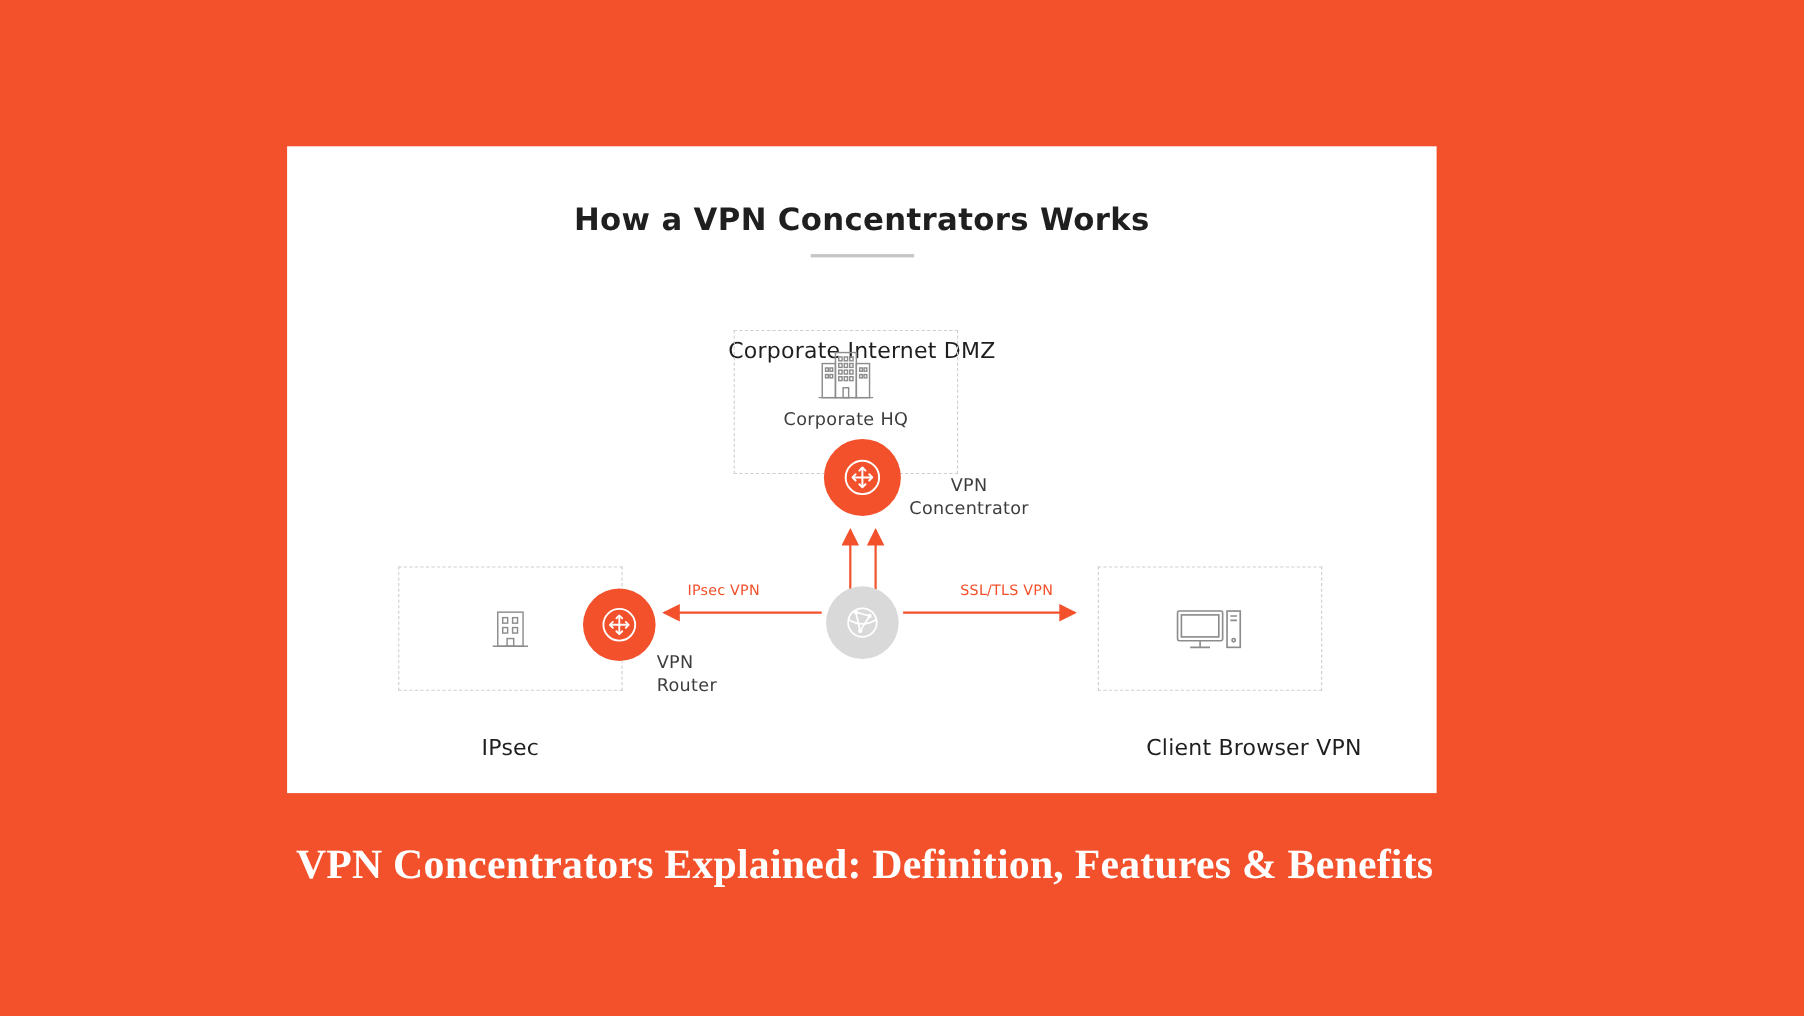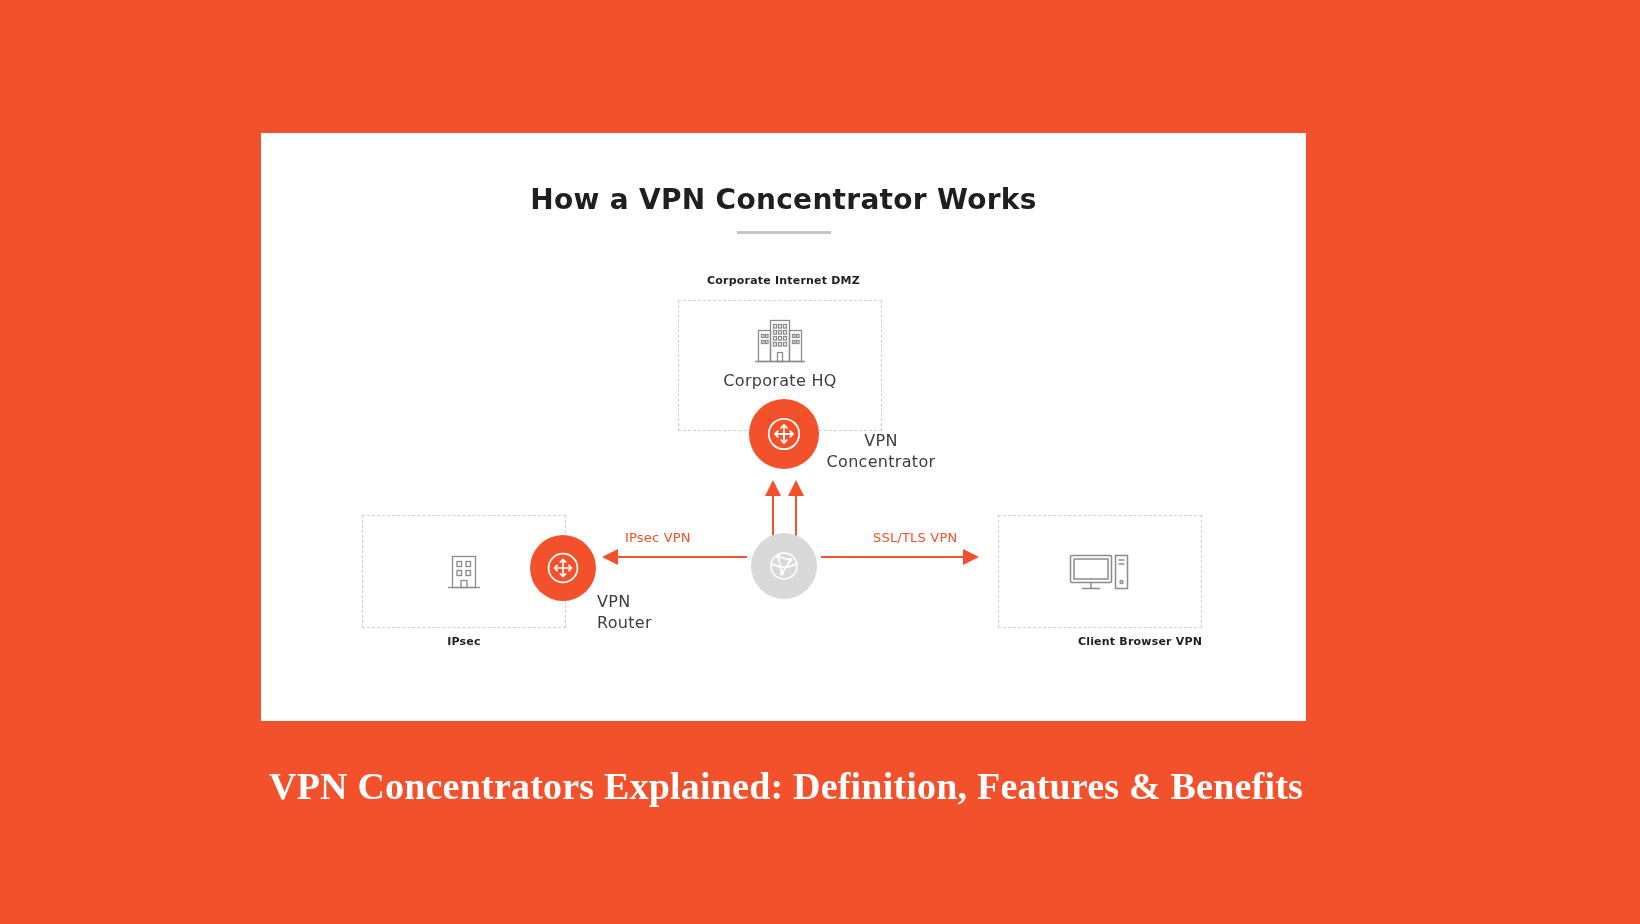--- a/index.html
+++ b/index.html
@@ -19,31 +19,32 @@
     text-align: center; margin: 0;
     font-size: 28px; font-weight: 700; letter-spacing: 0.3px;
     color: var(--title, #1F1F1F);
   }
   .title-divider {
     position: absolute; top: 98px; left: calc(50% - 47px);
     width: 94px; height: 3px;
     background: var(--divider, #C6C6C6);
   }
   .node-label {
-    font-weight: 700; font-size: 11px; letter-spacing: 0.2px;
+    font-weight: 400; font-size: 20px; letter-spacing: 0.2px;
     color: var(--label-dark, #1F1F1F);
+    margin-top: 32px;
   }
   .dmz-label { position: absolute; top: 141px; left: 0; width: 100%; text-align: center; }
   .dashed-box {
     position: absolute; box-sizing: border-box;
     border: 1px dashed var(--dash-border, #CFCFCF);
     display: flex; flex-direction: column; align-items: center;
     background: transparent;
   }
-  .dmz-box   { left: 417px; top: 167px; width: 204px; height: 131px; padding-top: 17px; }
+  .dmz-box   { left: 406px; top: 167px; width: 204px; height: 131px; padding-top: 17px; }
   .branch-box{ left: 101px; top: 382px; width: 204px; height: 113px; justify-content: center; }
   .client-box{ left: 737px; top: 382px; width: 204px; height: 113px; justify-content: center; }
   .sub-label {
     font-size: 16px; margin-top: 7px; letter-spacing: 0.3px;
     color: var(--label-gray, #3D3D3D);
   }
   .accent-circle {
     position: absolute; border-radius: 50%;
     background: var(--accent, #F2512B);
     display: flex; align-items: center; justify-content: center;
@@ -78,21 +79,21 @@
     color: var(--headline, #FFFFFF);
   }
   .gray-icon   { stroke: var(--icon-gray, #8C8C8C); fill: none; }
   .white-stroke{ stroke: #FFFFFF; fill: none; }
 </style>
 </head>
 <body>
 
 <div class="card">
 
-  <h1 class="diagram-title">How a VPN Concentrator Works</h1>
+  <h1 class="diagram-title">How a VPN Concentrators Works</h1>
   <div class="title-divider"></div>
 
   <div class="node-label dmz-label">Corporate Internet DMZ</div>
 
   <div class="dashed-box dmz-box">
     <svg class="gray-icon" width="50" height="46" viewBox="0 0 50 46" stroke-width="1.3">
       <rect x="15.5" y="2.5" width="19" height="41"></rect>
       <rect x="3.5" y="12.5" width="12" height="31"></rect>
       <rect x="34.5" y="12.5" width="12" height="31"></rect>
       <rect x="18.5" y="6.5" width="3" height="3.5"></rect>

